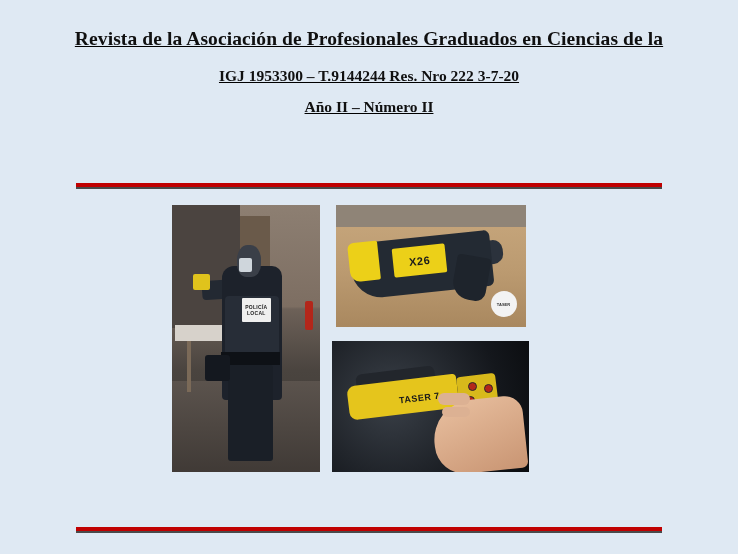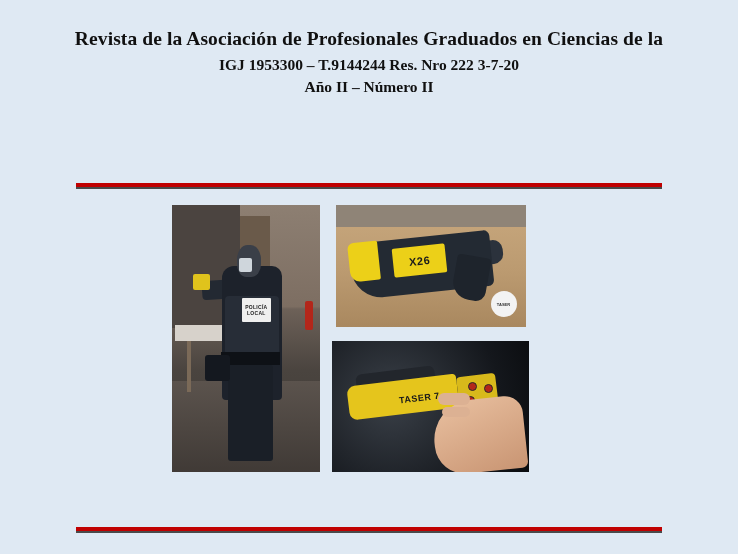--- a/index.html
+++ b/index.html
@@ -12,45 +12,46 @@
     background: #dfe9f3;
     font-family: "Liberation Serif", serif;
     overflow: hidden;
     position: relative;
   }
   .page {
     position: relative;
     width: 738px;
     height: 510px;
     box-sizing: border-box;
+    text-decoration: underline;
   }
   .header {
     padding-top: 26px;
     text-align: center;
   }
   .title-line {
     font-weight: bold;
     color: #101010;
     font-size: 19.5px;
     line-height: 25px;
     letter-spacing: 0.1px;
   }
   .subtitle-line {
     font-weight: bold;
     color: #101010;
     font-size: 15.5px;
     line-height: 21px;
-    margin-top: 3px;
+    margin-top: 14px;
   }
   .subtitle-line2 {
     font-weight: bold;
     color: #101010;
     font-size: 15.5px;
     line-height: 21px;
-    margin-top: 1px;
+    margin-top: 10px;
   }
   .rule {
     position: absolute;
     left: 76px;
     width: 586px;
     height: 4px;
     background: #c00000;
     border-bottom: 2px solid #4a4a4a;
   }
   .rule-top { top: 183px; }

